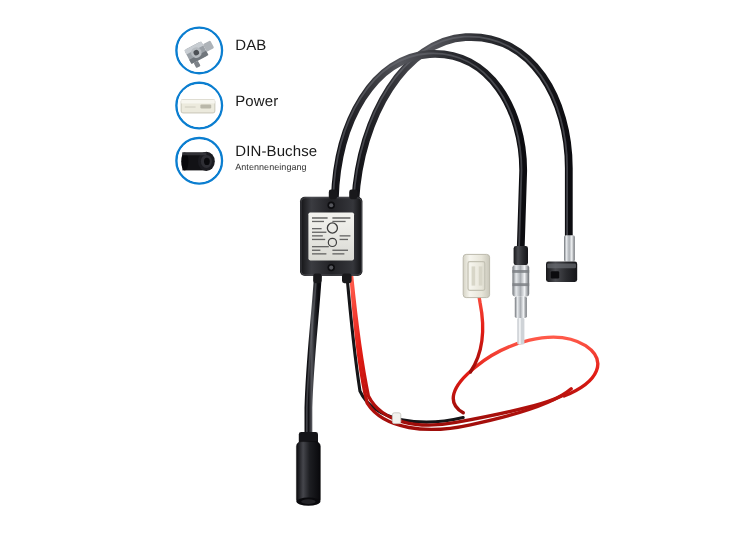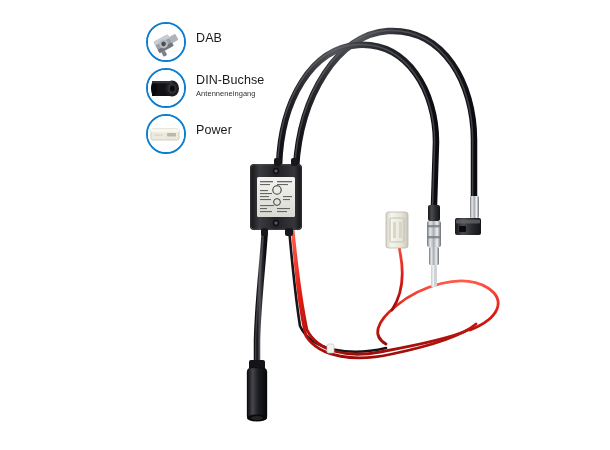--- a/index.html
+++ b/index.html
@@ -238,39 +238,39 @@
         </svg>
       </span>
       <span class="legend-text">DAB</span>
     </div>
 
 
     <div class="legend-row">
       <span class="legend-icon">
         <svg width="36" height="36" viewBox="0 0 36 36">
           <rect width="36" height="36" fill="#ffffff"></rect>
+          <rect x="3" y="13" width="28" height="11" rx="1.5" fill="#eceadd" stroke="#cfcdbf" stroke-width="1"></rect>
+          <rect x="3" y="13" width="28" height="3.2" fill="#f7f6ef"></rect>
+          <rect x="19" y="17" width="9" height="3.4" rx="1" fill="#bab8aa"></rect>
+          <rect x="6" y="18.4" width="9" height="1.6" fill="#dcdacd"></rect>
+        </svg>
+      </span>
+      <span class="legend-text">Power</span>
+    </div>
+
+    <div class="legend-row">
+      <span class="legend-icon">
+        <svg width="36" height="36" viewBox="0 0 36 36">
+          <rect width="36" height="36" fill="#ffffff"></rect>
           <rect x="4" y="11" width="20" height="15" fill="#121215"></rect>
           <ellipse cx="24" cy="18.5" rx="7" ry="8" fill="#1b1b20"></ellipse>
           <ellipse cx="24" cy="18.5" rx="4.6" ry="5.4" fill="#2e2e34"></ellipse>
           <ellipse cx="24.4" cy="18.5" rx="2.4" ry="3" fill="#0a0a0d"></ellipse>
           <ellipse cx="6" cy="18.5" rx="3" ry="7.5" fill="#08080b"></ellipse>
           <rect x="4" y="11" width="20" height="2.4" fill="#3c3c42" opacity=".75"></rect>
         </svg>
       </span>
       <span class="legend-text with-sub">DIN-Buchse</span>
       <span class="legend-sub">Antenneneingang</span>
     </div>
 
-    <div class="legend-row">
-      <span class="legend-icon">
-        <svg width="36" height="36" viewBox="0 0 36 36">
-          <rect width="36" height="36" fill="#ffffff"></rect>
-          <rect x="3" y="13" width="28" height="11" rx="1.5" fill="#eceadd" stroke="#cfcdbf" stroke-width="1"></rect>
-          <rect x="3" y="13" width="28" height="3.2" fill="#f7f6ef"></rect>
-          <rect x="19" y="17" width="9" height="3.4" rx="1" fill="#bab8aa"></rect>
-          <rect x="6" y="18.4" width="9" height="1.6" fill="#dcdacd"></rect>
-        </svg>
-      </span>
-      <span class="legend-text">Power</span>
-    </div>
-
   </div>
 </div>
 
 </body></html>

